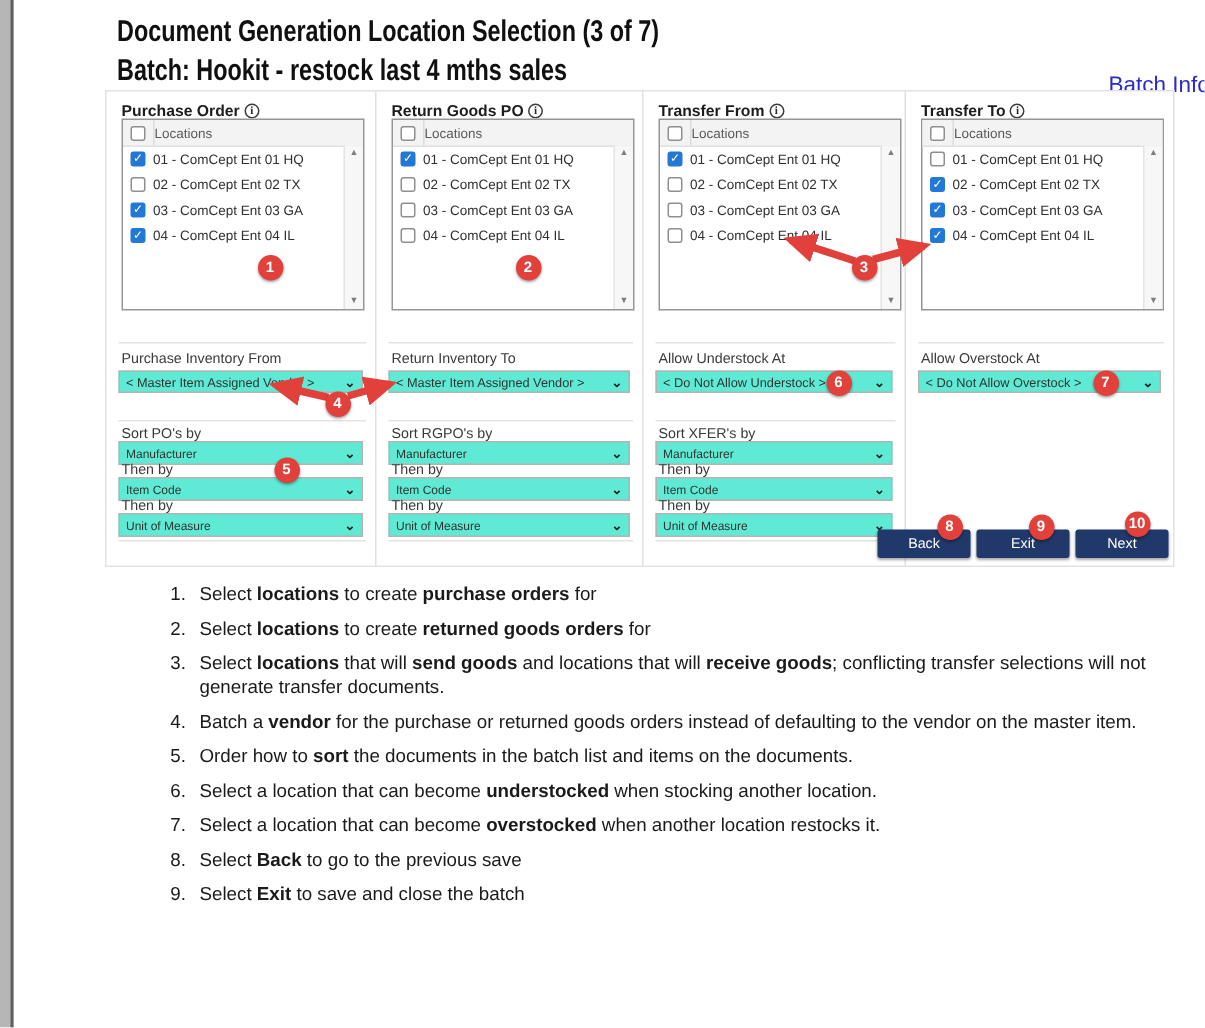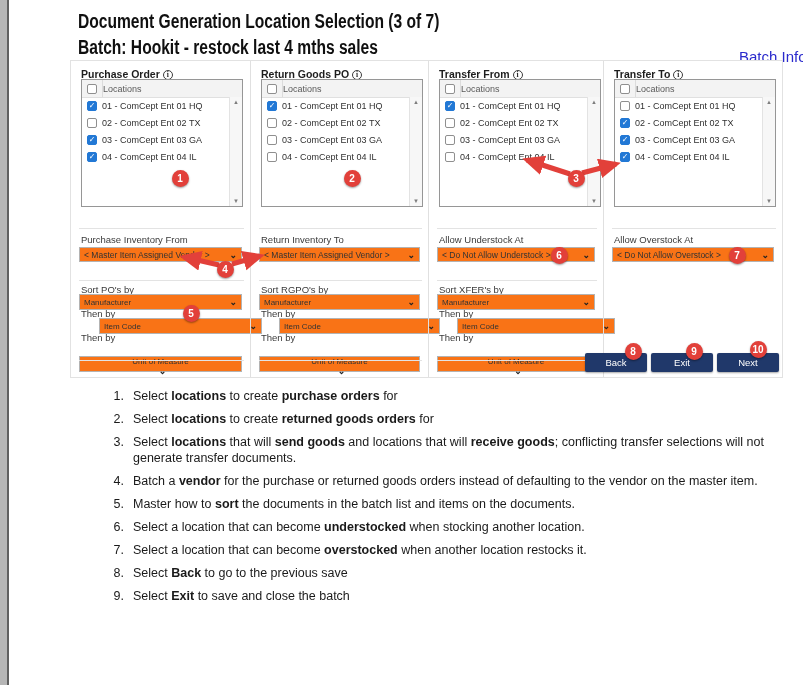--- a/index.html
+++ b/index.html
@@ -43,28 +43,28 @@
       display:flex;flex-direction:column;justify-content:space-between;align-items:center;padding:2px 0;box-sizing:border-box;}
   .sarrow{font-size:6px;color:#7d7d7d;line-height:1;cursor:pointer;}
 
   .hline{position:absolute;left:8px;right:6px;border-top:1px solid #e3e3e3;}
   .hline1{top:167px;}
   .hline2{top:219px;}
   .hline3{top:299px;}
 
   .field-label{position:absolute;left:10px;font-size:9.5px;color:#3a3a3a;white-space:nowrap;}
   .dd-label{top:173px;}
-  .selectbox{position:absolute;left:8px;width:calc(100% - 16px);height:15px;border:1px solid #b3b3b3;background:#f97316;
+  .selectbox{position:absolute;left:8px;width:calc(100% - 16px);height:15px;border:1px solid #b3b3b3;background:#5eead4;
       display:flex;align-items:center;justify-content:space-between;font-size:8.5px;color:#333;
       padding:0 4px;box-sizing:border-box;cursor:pointer;white-space:nowrap;}
   .dd-select{top:186px;}
   .chev{font-size:9px;color:#222;font-weight:bold;margin-left:4px;flex:none;}
   .sl0{top:223px;}.sl1{top:247px;}.sl2{top:271px;}
   .ss{height:16px;font-size:8px;}
-  .ss0{top:233px;}.ss1{top:257px;margin-left:20px;}.ss2{top:295px;flex-direction:column;}
+  .ss0{top:233px;}.ss1{top:257px;}.ss2{top:281px;}
 
   .btns{position:absolute;left:514px;top:292px;display:flex;gap:4px;}
   .btn{width:62px;height:19px;background:#20386a;color:#fff;font-size:9.5px;display:flex;align-items:center;
       justify-content:center;border-radius:2px;box-shadow:0 1px 2px rgba(0,0,0,.35);cursor:pointer;}
 
   #arrows{position:absolute;inset:0;pointer-events:none;z-index:4;}
   .callout{position:absolute;width:17px;height:17px;border-radius:50%;background:#e2403a;color:#fff;font-size:10px;
       font-weight:bold;display:flex;align-items:center;justify-content:center;box-shadow:0 1px 2px rgba(0,0,0,.4);z-index:5;}
 
   .instructions{position:absolute;left:100px;top:388px;width:690px;}
@@ -368,21 +368,21 @@
     <div class="irow">
       <span class="inum">3.</span>
       <span class="itext"><span>Select </span><b>locations</b><span> that will </span><b>send goods</b><span> and locations that will </span><b>receive goods</b><span>; conflicting transfer selections will not generate transfer documents.</span></span>
     </div>
     <div class="irow">
       <span class="inum">4.</span>
       <span class="itext"><span>Batch a </span><b>vendor</b><span> for the purchase or returned goods orders instead of defaulting to the vendor on the master item.</span></span>
     </div>
     <div class="irow">
       <span class="inum">5.</span>
-      <span class="itext"><span>Master how to </span><b>sort</b><span> the documents in the batch list and items on the documents.</span></span>
+      <span class="itext"><span>Order how to </span><b>sort</b><span> the documents in the batch list and items on the documents.</span></span>
     </div>
     <div class="irow">
       <span class="inum">6.</span>
       <span class="itext"><span>Select a location that can become </span><b>understocked</b><span> when stocking another location.</span></span>
     </div>
     <div class="irow">
       <span class="inum">7.</span>
       <span class="itext"><span>Select a location that can become </span><b>overstocked</b><span> when another location restocks it.</span></span>
     </div>
     <div class="irow">

